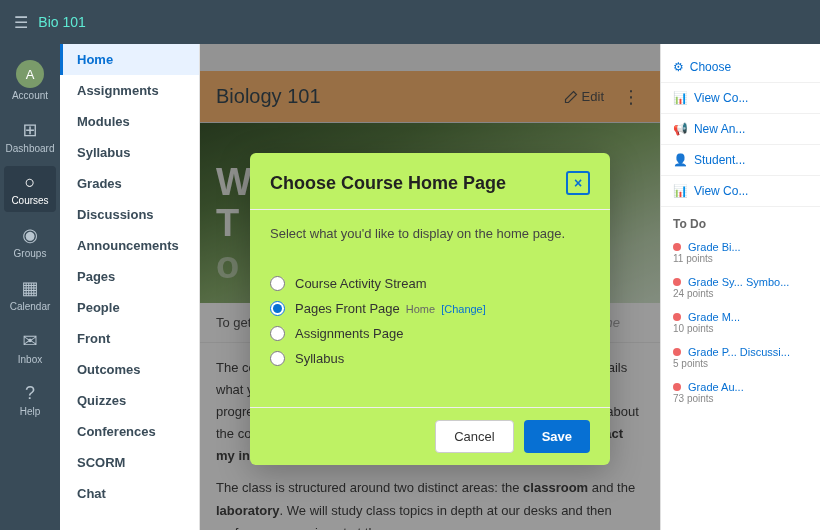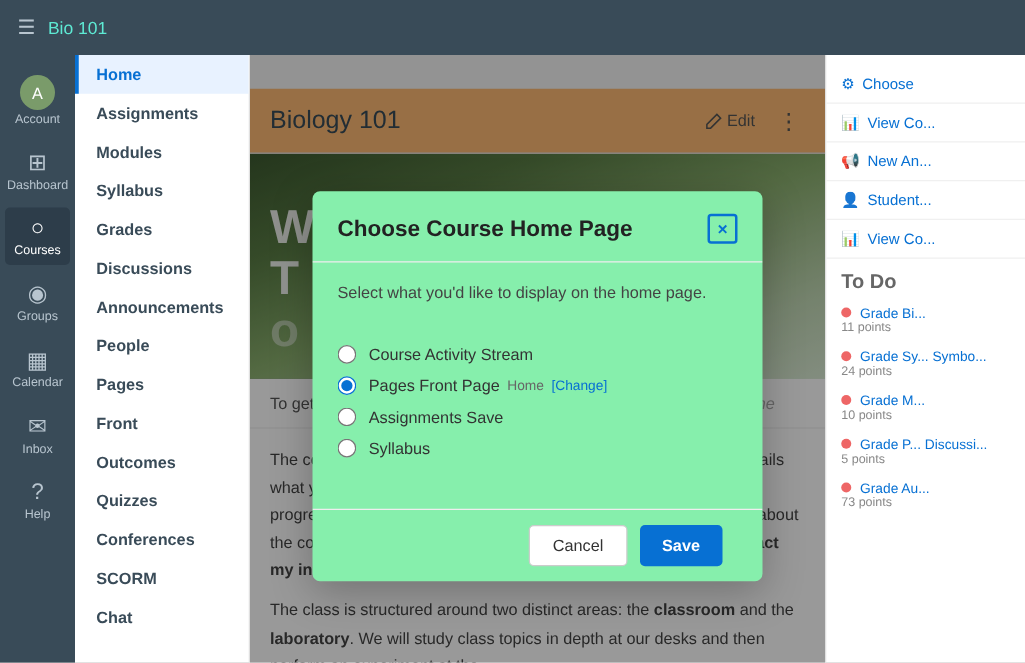--- a/index.html
+++ b/index.html
@@ -131,42 +131,42 @@
     .right-panel .rp-item {
       display: flex;
       align-items: center;
       gap: 6px;
       padding: 8px 12px;
       font-size: 12px;
       color: #0770d3;
       cursor: pointer;
       border-bottom: 1px solid #f0f0f0;
     }
-    .right-panel .rp-section { padding: 10px 12px 4px; font-size: 16px; font-weight: 600; color: #666; }
+    .right-panel .rp-section { padding: 10px 12px 4px; font-size: 12px; font-weight: 600; color: #666; }
     .right-panel .todo-item {
       padding: 6px 12px;
       font-size: 11px;
       cursor: pointer;
     }
     .right-panel .todo-item .todo-title { color: #0770d3; }
     .right-panel .todo-item .todo-pts { color: #888; font-size: 10px; }
     .todo-dot { width: 8px; height: 8px; border-radius: 50%; background: #e66; display: inline-block; margin-right: 4px; flex-shrink: 0; }
 
     
     .modal-overlay {
       position: absolute;
       inset: 0;
       background: rgba(0,0,0,0.4);
       display: flex;
       align-items: center;
       justify-content: center;
       z-index: 100;
     }
     .modal {
-      background: #86efac;
+      background: #bef264;
       border-radius: 6px;
       width: 360px;
       box-shadow: 0 8px 32px rgba(0,0,0,0.25);
       overflow: hidden;
     }
     .modal-header {
       display: flex;
       align-items: center;
       justify-content: space-between;
       padding: 18px 20px 14px;
@@ -195,21 +195,21 @@
       cursor: pointer;
     }
     .radio-option input[type=radio] { accent-color: #0770d3; width: 15px; height: 15px; }
     .radio-label-group { display: flex; align-items: center; gap: 6px; }
     .home-badge { font-size: 11px; color: #666; }
     .change-link { font-size: 11px; color: #0770d3; text-decoration: none; cursor: pointer; }
     .modal-footer {
       display: flex;
       justify-content: flex-end;
       gap: 10px;
-      padding: 12px 32px;
+      padding: 12px 20px;
       border-top: 1px solid #eee;
       margin-top: 20px;
     }
     .btn-cancel {
       padding: 8px 18px;
       border: 1px solid #ccc;
       background: #fff;
       border-radius: 4px;
       font-size: 13px;
       cursor: pointer;
@@ -294,22 +294,22 @@
     </div>
 
     <div class="nav-sidebar">
       <div class="nav-item active">Home</div>
       <div class="nav-item">Assignments</div>
       <div class="nav-item">Modules</div>
       <div class="nav-item">Syllabus</div>
       <div class="nav-item">Grades</div>
       <div class="nav-item">Discussions</div>
       <div class="nav-item">Announcements</div>
+      <div class="nav-item">Pages</div>
       <div class="nav-item">People</div>
-      <div class="nav-item">Pages</div>
       <div class="nav-item">Front</div>
       <div class="nav-item">Outcomes</div>
       <div class="nav-item">Quizzes</div>
       <div class="nav-item">Conferences</div>
       <div class="nav-item">SCORM</div>
       <div class="nav-item">Chat</div>
 
     </div>
 
     <div class="main-content">
@@ -356,21 +356,21 @@
             <label class="radio-option">
               <input type="radio" name="homepage" checked="" style="">
               <div class="radio-label-group">
                 <span>Pages Front Page</span>
                 <span class="home-badge">Home</span>
                 <a href="#" class="change-link">[Change]</a>
               </div>
             </label>
             <label class="radio-option">
               <input type="radio" name="homepage" style="">
-              <span>Assignments Save</span>
+              <span>Assignments Page</span>
             </label>
             <label class="radio-option">
               <input type="radio" name="homepage" style="">
               <span>Syllabus</span>
             </label>
           </div>
           <div class="modal-footer">
             <button class="btn-cancel">Cancel</button>
             <button class="btn-save">Save</button>
           </div>

